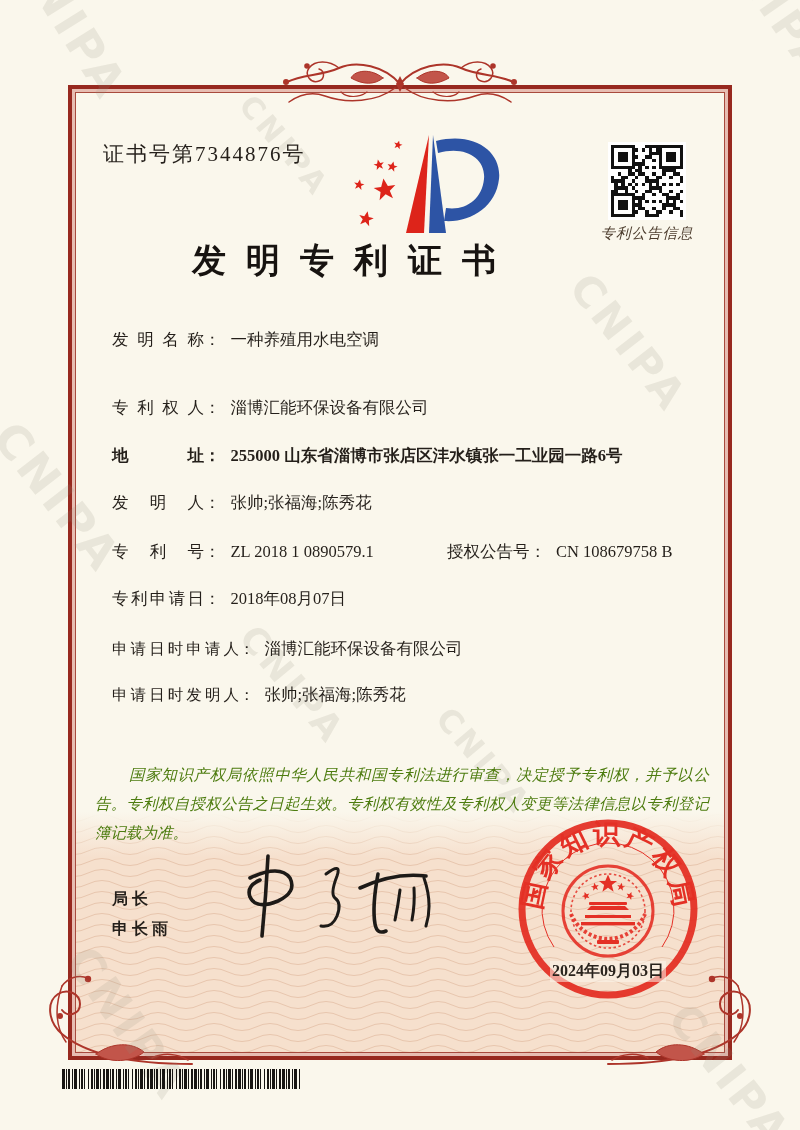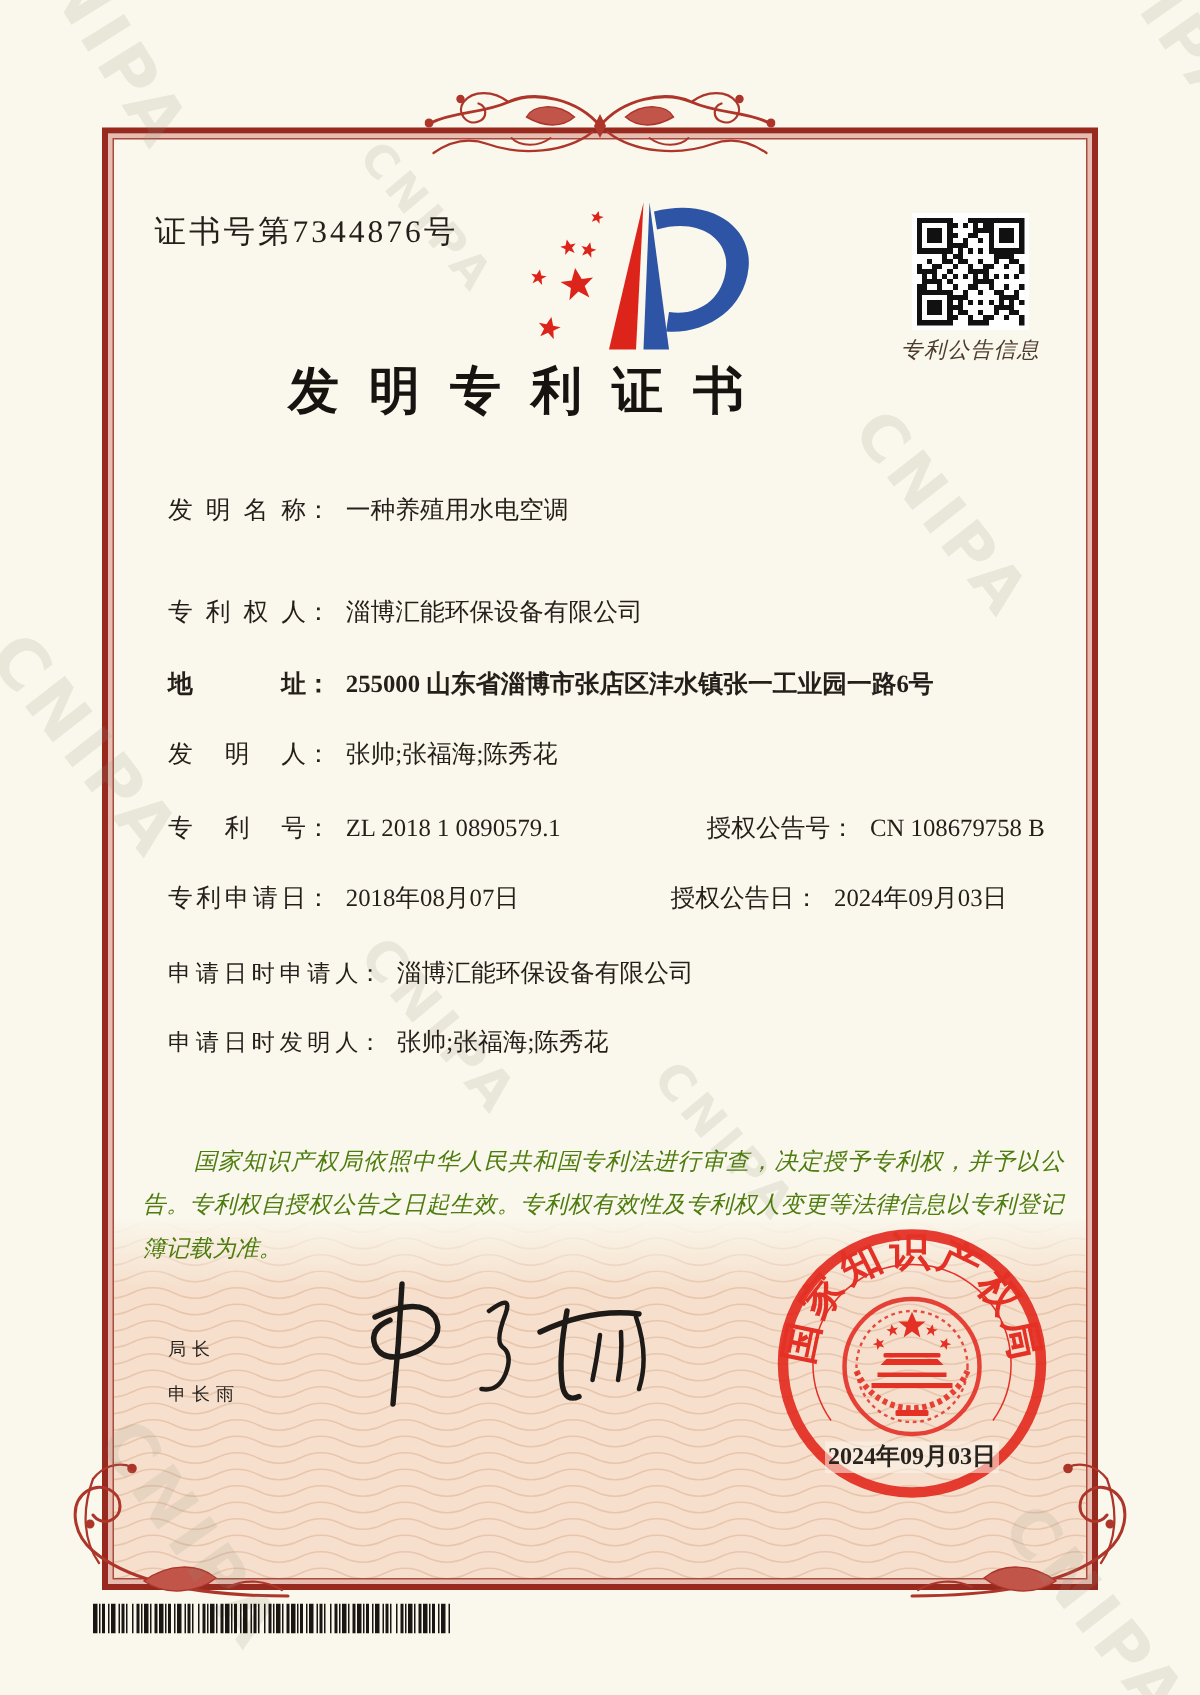--- a/index.html
+++ b/index.html
@@ -50,21 +50,21 @@
   }
   .row{position:absolute;font-size:16.5px;white-space:nowrap;}
   .lbl{display:inline-block;width:92px;text-align:justify;text-align-last:justify;vertical-align:bottom;}
   .lbl.long{width:127px;font-size:15.5px;}
   .colon{display:inline-block;margin-right:10px;}
   .statement{
     position:absolute;left:95px;top:760px;width:614px;
     font-size:15.5px;font-style:italic;line-height:29px;text-indent:2.2em;
     text-align:justify;color:#4d7c0f;
   }
-  .officer{position:absolute;left:112px;top:884px;font-size:12px;letter-spacing:4px;line-height:30px;}
+  .officer{position:absolute;left:112px;top:884px;font-size:16px;letter-spacing:4px;line-height:30px;font-weight:bold;}
   .signature{position:absolute;left:222px;top:848px;width:210px;height:95px;}
   .seal{position:absolute;left:513px;top:813px;width:190px;height:192px;mix-blend-mode:multiply;opacity:.96;}
   .seal-date{
     position:absolute;left:50%;transform:translateX(-50%);top:148px;
     font-size:16px;font-weight:bold;color:#201b15;white-space:nowrap;
     background:rgba(250,246,236,0.55);padding:0 2px;
   }
   .pageno{position:absolute;left:68px;top:1027px;width:664px;text-align:center;font-size:13.5px;letter-spacing:1px;}
   .barcode{position:absolute;left:62px;top:1069px;width:242px;height:20px;}
   .barcode svg{display:block;}
@@ -334,28 +334,25 @@
     </div>
     <div class="row" style="left:112px;top:445px;font-weight:bold;">
       <span class="lbl">地址</span><span class="colon">：</span><span>255000 山东省淄博市张店区沣水镇张一工业园一路6号</span>
     </div>
     <div class="row" style="left:112px;top:492px;">
       <span class="lbl">发明人</span><span class="colon">：</span><span>张帅;张福海;陈秀花</span>
     </div>
     <div class="row" style="left:112px;top:541px;">
       <span class="lbl">专利号</span><span class="colon">：</span><span>ZL 2018 1 0890579.1</span>
     </div>
-    <div class="row" style="left:447px;top:541px;margin-left:24px;">
+    <div class="row" style="left:447px;top:541px;">
       <span>授权公告号</span><span class="colon">：</span><span>CN 108679758 B</span>
     </div>
     <div class="row" style="left:112px;top:588px;">
       <span class="lbl">专利申请日</span><span class="colon">：</span><span>2018年08月07日</span>
-    </div>
-    <div class="row" style="left:447px;top:588px;">
-      <span>授权公告日</span><span class="colon">：</span><span>2024年09月03日</span>
     </div>
     <div class="row" style="left:112px;top:638px;font-size:15.5px;">
       <span class="lbl long">申请日时申请人</span><span class="colon">：</span><span style="font-size:16.5px;">淄博汇能环保设备有限公司</span>
     </div>
     <div class="row" style="left:112px;top:684px;font-size:15.5px;">
       <span class="lbl long">申请日时发明人</span><span class="colon">：</span><span style="font-size:16.5px;">张帅;张福海;陈秀花</span>
     </div>
 
     <div class="statement">国家知识产权局依照中华人民共和国专利法进行审查，决定授予专利权，并予以公告。专利权自授权公告之日起生效。专利权有效性及专利权人变更等法律信息以专利登记簿记载为准。</div>
 

